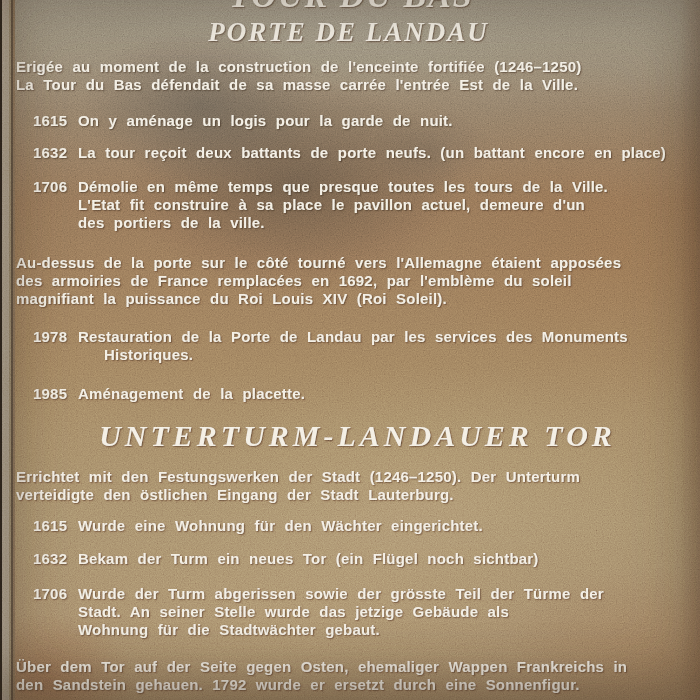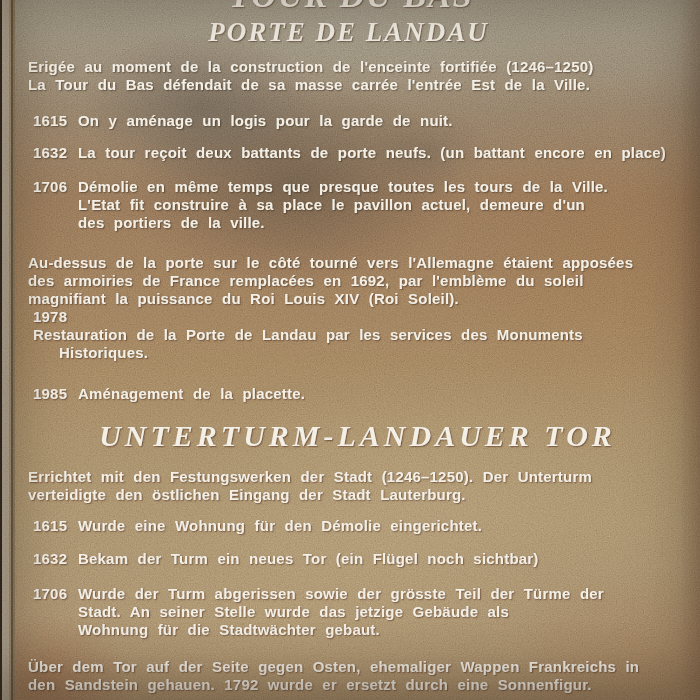--- a/index.html
+++ b/index.html
@@ -29,35 +29,35 @@
   }
   .txt,.title{color:#f2ecdf;text-shadow:1px 1.2px 1.5px rgba(48,35,22,.58);}
   .txt{
     position:absolute;font-size:15px;line-height:18px;font-weight:bold;
     word-spacing:5px;letter-spacing:.2px;z-index:3;
   }
   .title{
     position:absolute;left:15px;right:0;text-align:center;z-index:3;
     font-family:"Liberation Serif", serif;font-style:italic;font-weight:bold;
   }
-  .para{left:28px;right:6px;}
+  .para{left:16px;right:6px;}
   .entry{left:33px;right:6px;display:flex;}
   .yr{width:45px;flex:none;}
   .lines{flex:1;}
   .ind-sm{}
   .ind-lg{margin-left:26px;}
 
   #t-partial{top:-24px;font-size:34px;line-height:40px;letter-spacing:2px;transform:translateX(-6px);}
   #t-fr{top:12px;font-size:27px;line-height:40px;letter-spacing:2px;transform:translateX(-9px);}
   #fr-intro{top:58px;}
   #e-fr-1615{top:112px;}
   #e-fr-1632{top:144px;}
   #e-fr-1706{top:178px;}
   #fr-para{top:254px;}
-  #e-fr-1978{top:308px;flex-direction:column;}
+  #e-fr-1978{top:328px;}
   #e-fr-1985{top:385px;}
   #t-de{top:416px;font-size:30px;line-height:40px;letter-spacing:4px;}
   #de-intro{top:468px;}
   #e-de-1615{top:517px;}
   #e-de-1632{top:550px;}
   #e-de-1706{top:585px;}
   #de-para{top:658px;}
 
   .grain{position:absolute;inset:0;z-index:6;pointer-events:none;mix-blend-mode:overlay;opacity:.45;}
   .vignette{position:absolute;inset:0;z-index:7;pointer-events:none;
@@ -125,21 +125,21 @@
   <div class="title" id="t-de">UNTERTURM-LANDAUER TOR</div>
 
   <div class="txt para" id="de-intro">
     <div>Errichtet mit den Festungswerken der Stadt (1246–1250). Der Unterturm</div>
     <div>verteidigte den östlichen Eingang der Stadt Lauterburg.</div>
   </div>
 
   <div class="txt entry" id="e-de-1615">
     <div class="yr">1615</div>
     <div class="lines">
-      <div>Wurde eine Wohnung für den Démolie eingerichtet.</div>
+      <div>Wurde eine Wohnung für den Wächter eingerichtet.</div>
     </div>
   </div>
 
   <div class="txt entry" id="e-de-1632">
     <div class="yr">1632</div>
     <div class="lines">
       <div>Bekam der Turm ein neues Tor (ein Flügel noch sichtbar)</div>
     </div>
   </div>
 

